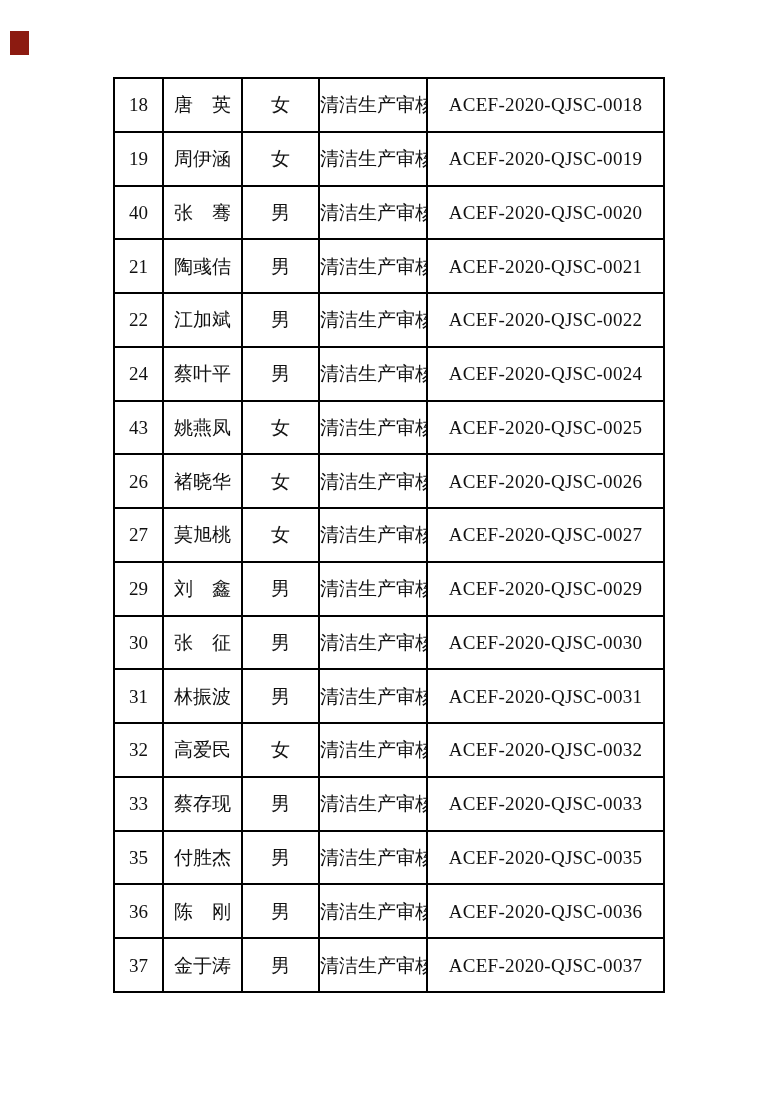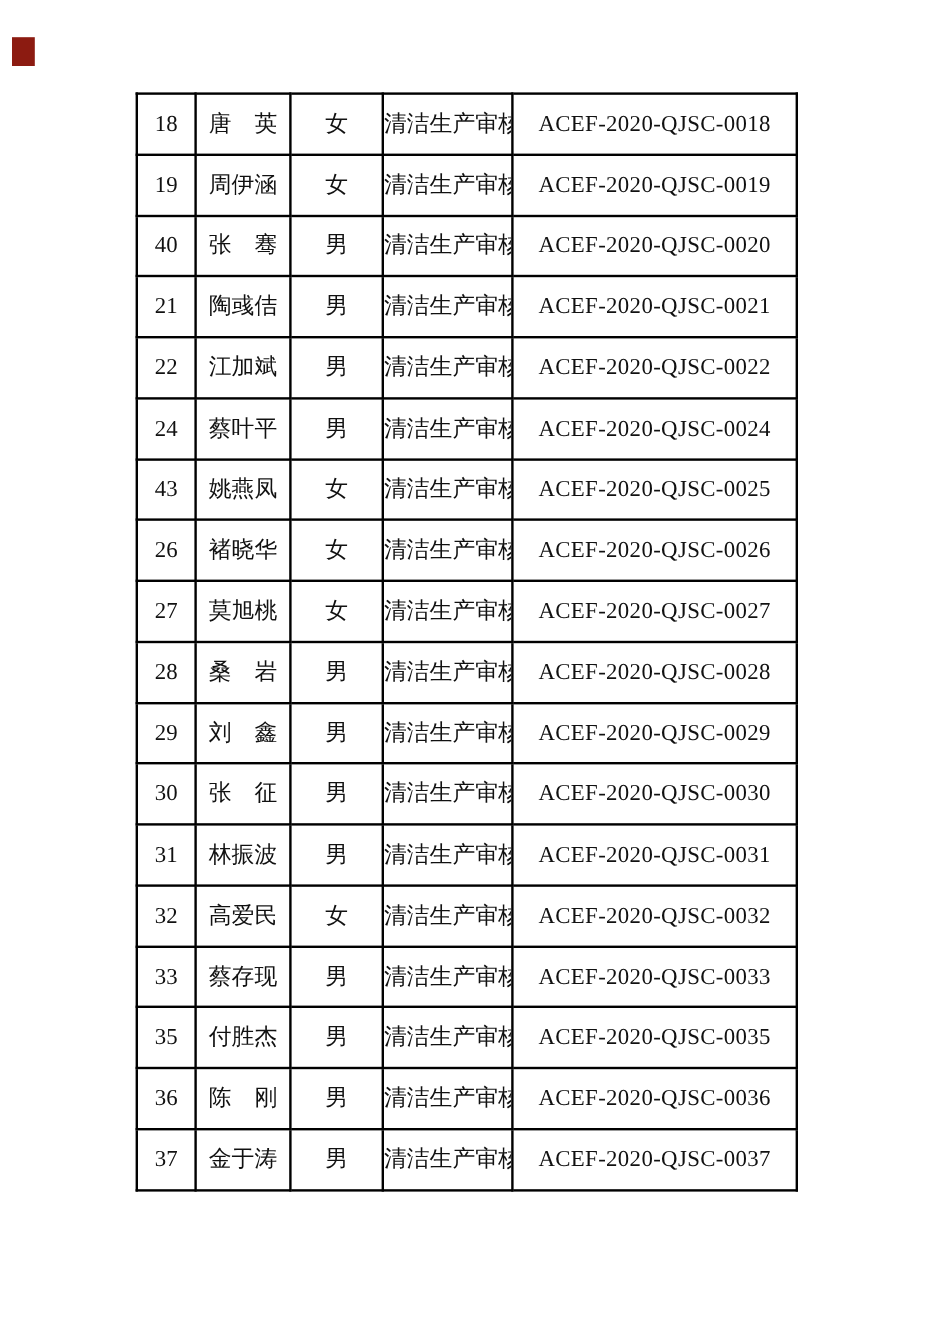--- a/index.html
+++ b/index.html
@@ -126,27 +126,20 @@
       <td class="cert-cell">ACEF-2020-QJSC-0026</td>
     </tr>
         <tr>
       <td>27</td>
       <td>莫旭桃</td>
       <td>女</td>
       <td>清洁生产审核</td>
       <td class="cert-cell">ACEF-2020-QJSC-0027</td>
     </tr>
         <tr>
-      <td>28</td>
-      <td>桑　岩</td>
-      <td>男</td>
-      <td>清洁生产审核</td>
-      <td class="cert-cell">ACEF-2020-QJSC-0028</td>
-    </tr>
-        <tr>
       <td>29</td>
       <td>刘　鑫</td>
       <td>男</td>
       <td>清洁生产审核</td>
       <td class="cert-cell">ACEF-2020-QJSC-0029</td>
     </tr>
         <tr>
       <td>30</td>
       <td>张　征</td>
       <td>男</td>

